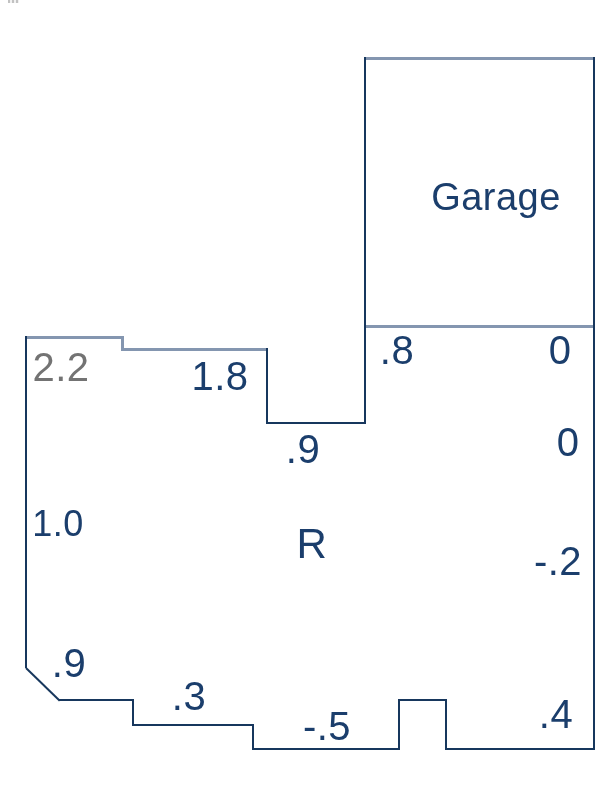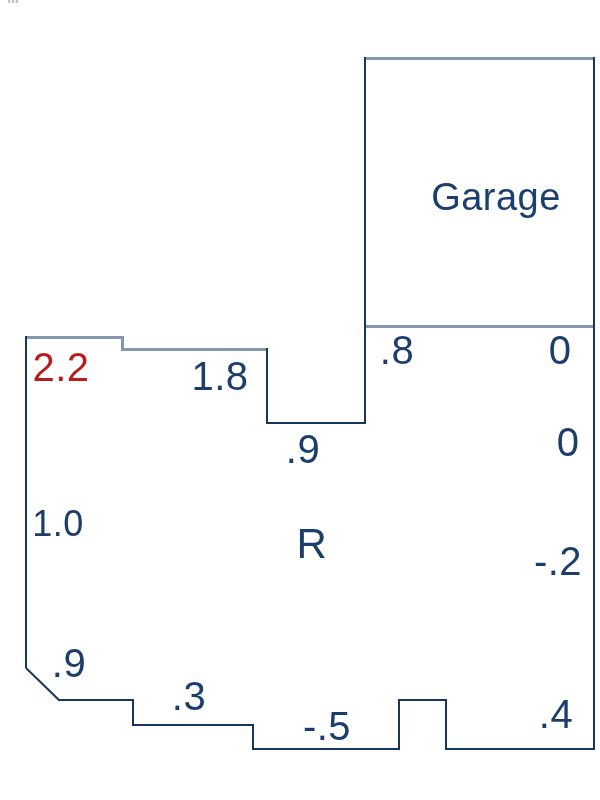--- a/index.html
+++ b/index.html
@@ -45,21 +45,21 @@
     <div class="line" style="background: rgb(23, 55, 93); left: 132px; top: 699px; width: 2px; height: 27px;"></div>
     <div class="line" style="background: rgb(23, 55, 93); left: 132px; top: 724px; width: 122px; height: 2px;"></div>
     <div class="line" style="background: rgb(23, 55, 93); left: 252px; top: 724px; width: 2px; height: 26px;"></div>
     <div class="line" style="background: rgb(23, 55, 93); left: 252px; top: 748px; width: 148px; height: 2px;"></div>
     <div class="line" style="background: rgb(23, 55, 93); left: 398px; top: 699px; width: 2px; height: 51px;"></div>
     <div class="line" style="background: rgb(23, 55, 93); left: 398px; top: 699px; width: 49px; height: 2px;"></div>
     <div class="line" style="background: rgb(23, 55, 93); left: 445px; top: 699px; width: 2px; height: 51px;"></div>
     <div class="line" style="background: rgb(23, 55, 93); left: 445px; top: 748px; width: 150px; height: 2px;"></div>
     <div class="plan-label" style="left: 480px; top: 197px; font-size: 38px; color: rgb(27, 62, 108); margin-left: 16px;">Garage</div>
     <div class="plan-label" style="left: 312px; top: 544px; font-size: 42px; color: rgb(27, 62, 108);">R</div>
-    <div class="plan-label" style="left: 61px; top: 367px; font-size: 40px; color: #b91c1c;">2.2</div>
+    <div class="plan-label" style="left: 61px; top: 367px; font-size: 40px; color: #737373;">2.2</div>
     <div class="plan-label" style="left: 220px; top: 376px; font-size: 40px; color: rgb(27, 62, 108); text-align: right;">1.8</div>
     <div class="plan-label" style="left: 397px; top: 350px; font-size: 40px; color: rgb(27, 62, 108);">.8</div>
     <div class="plan-label" style="left: 560px; top: 350px; font-size: 40px; color: rgb(27, 62, 108);">0</div>
     <div class="plan-label" style="left: 303px; top: 449px; font-size: 40px; color: rgb(27, 62, 108);">.9</div>
     <div class="plan-label" style="left: 568px; top: 442px; font-size: 40px; color: rgb(27, 62, 108);">0</div>
     <div class="plan-label" style="left: 58px; top: 524px; font-size: 36px; color: rgb(27, 62, 108);">1.0</div>
     <div class="plan-label" style="left: 558px; top: 561px; font-size: 40px; color: rgb(27, 62, 108);">-.2</div>
     <div class="plan-label" style="left: 69px; top: 663px; font-size: 40px; color: rgb(27, 62, 108);">.9</div>
     <div class="plan-label" style="left: 189px; top: 696px; font-size: 40px; color: rgb(27, 62, 108);">.3</div>
     <div class="plan-label" style="left: 327px; top: 726px; font-size: 40px; color: rgb(27, 62, 108);">-.5</div>

